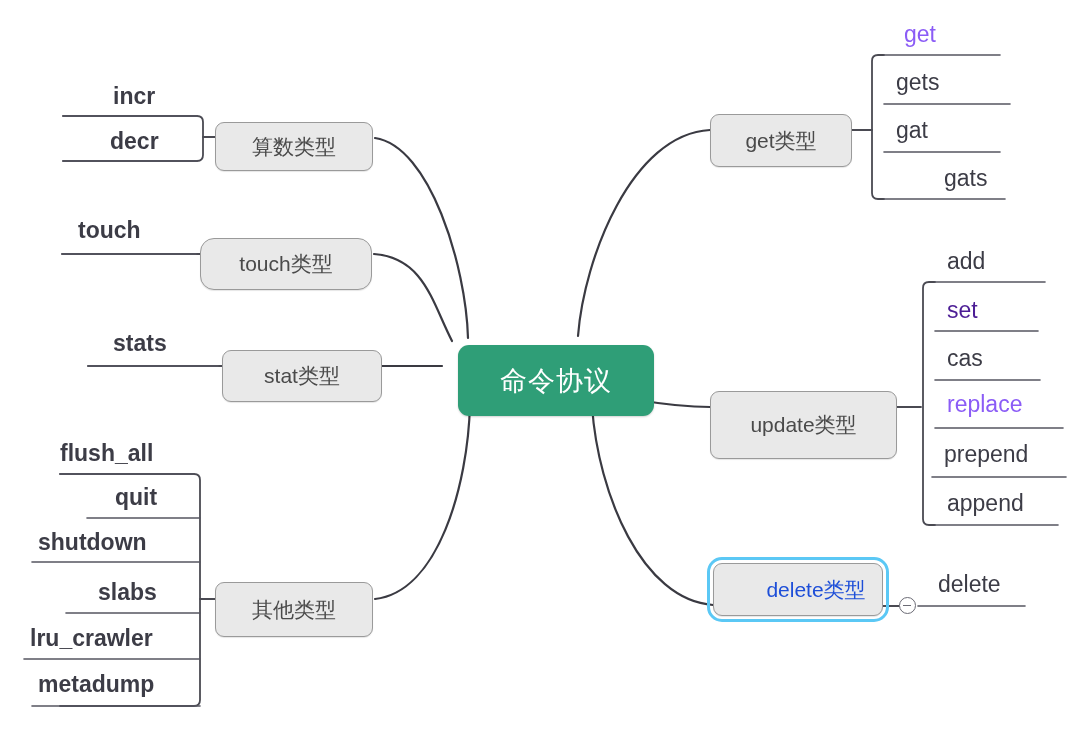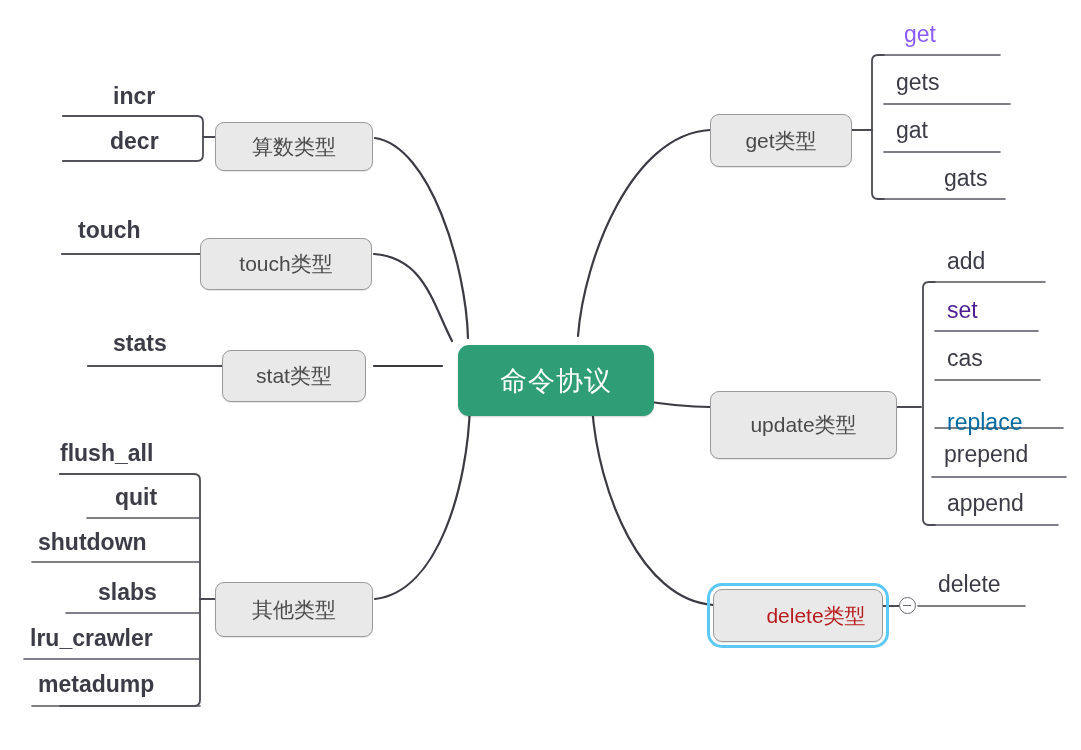--- a/index.html
+++ b/index.html
@@ -152,36 +152,36 @@
     </g>
   </svg>
 
   <div class="node node-root" style="left: 458px; top: 335px; width: 196px; height: 71px; background: rgb(47, 158, 119); color: rgb(255, 255, 255);">
     <span>命令协议</span>
   </div>
 
   <div class="node node-branch" style="left: 215px; top: 112px; width: 158px; height: 49px; background: rgb(233, 233, 233); border-color: rgb(154, 154, 154); color: rgb(74, 74, 74);">
     <span>算数类型</span>
   </div>
-  <div class="node node-branch" style="left: 200px; top: 228px; width: 172px; height: 52px; background: rgb(233, 233, 233); border-color: rgb(154, 154, 154); color: rgb(74, 74, 74);">
+  <div class="node node-branch" style="left: 200px; top: 228px; width: 172px; height: 52px; background: rgb(233, 233, 233); border-color: rgb(154, 154, 154); color: rgb(74, 74, 74); border-radius: 14px;">
     <span>touch类型</span>
   </div>
-  <div class="node node-branch" style="left: 222px; top: 340px; width: 144px; height: 52px; background: rgb(233, 233, 233); border-color: rgb(154, 154, 154); color: rgb(74, 74, 74); text-align: right;">
+  <div class="node node-branch" style="left: 222px; top: 340px; width: 160px; height: 52px; background: rgb(233, 233, 233); border-color: rgb(154, 154, 154); color: rgb(74, 74, 74); text-align: right;">
     <span>stat类型</span>
   </div>
   <div class="node node-branch" style="left: 215px; top: 572px; width: 158px; height: 55px; background: rgb(233, 233, 233); border-color: rgb(154, 154, 154); color: rgb(74, 74, 74);">
     <span>其他类型</span>
   </div>
   <div class="node node-branch" style="left: 710px; top: 104px; width: 142px; height: 53px; background: rgb(233, 233, 233); border-color: rgb(154, 154, 154); color: rgb(74, 74, 74);">
     <span>get类型</span>
   </div>
   <div class="node node-branch" style="left: 710px; top: 381px; width: 187px; height: 68px; background: rgb(233, 233, 233); border-color: rgb(154, 154, 154); color: rgb(74, 74, 74);">
     <span>update类型</span>
   </div>
-  <div class="node node-branch node-selected" style="left: 713px; top: 579px; width: 170px; height: 53px; background: rgb(233, 233, 233); border-color: rgb(154, 154, 154); color: #b91c1c; outline-color: rgb(91, 200, 245); padding-left: 36px;">
+  <div class="node node-branch node-selected" style="left: 713px; top: 553px; width: 170px; height: 53px; background: rgb(233, 233, 233); border-color: rgb(154, 154, 154); color: #1d4ed8; outline-color: rgb(91, 200, 245); padding-left: 36px;">
     <span>delete类型</span>
   </div>
 
   <div class="collapse-btn" style="left: 899px; top: 597px;"></div>
 
   <div class="leaf leaf-left" style="left: 113px; top: 85px; color: rgb(60, 60, 70);">
     <span>incr</span>
   </div>
   <div class="leaf leaf-left" style="left: 110px; top: 130px; color: rgb(60, 60, 70);">
     <span>decr</span>
@@ -229,21 +229,21 @@
 
   <div class="leaf leaf-right" style="left: 947px; top: 250px; color: rgb(60, 60, 70);">
     <span>add</span>
   </div>
   <div class="leaf leaf-right" style="left: 947px; top: 299px; color: #4c1d95;">
     <span>set</span>
   </div>
   <div class="leaf leaf-right" style="left: 947px; top: 347px; color: rgb(60, 60, 70);">
     <span>cas</span>
   </div>
-  <div class="leaf leaf-right" style="left: 947px; top: 411px; color: #0369a1;">
+  <div class="leaf leaf-right" style="left: 947px; top: 393px; color: #8b5cf6;">
     <span>replace</span>
   </div>
   <div class="leaf leaf-right" style="left: 944px; top: 443px; color: rgb(60, 60, 70);">
     <span>prepend</span>
   </div>
   <div class="leaf leaf-right" style="left: 947px; top: 492px; color: rgb(60, 60, 70);">
     <span>append</span>
   </div>
 
   <div class="leaf leaf-right" style="left: 938px; top: 573px; color: rgb(60, 60, 70);">

